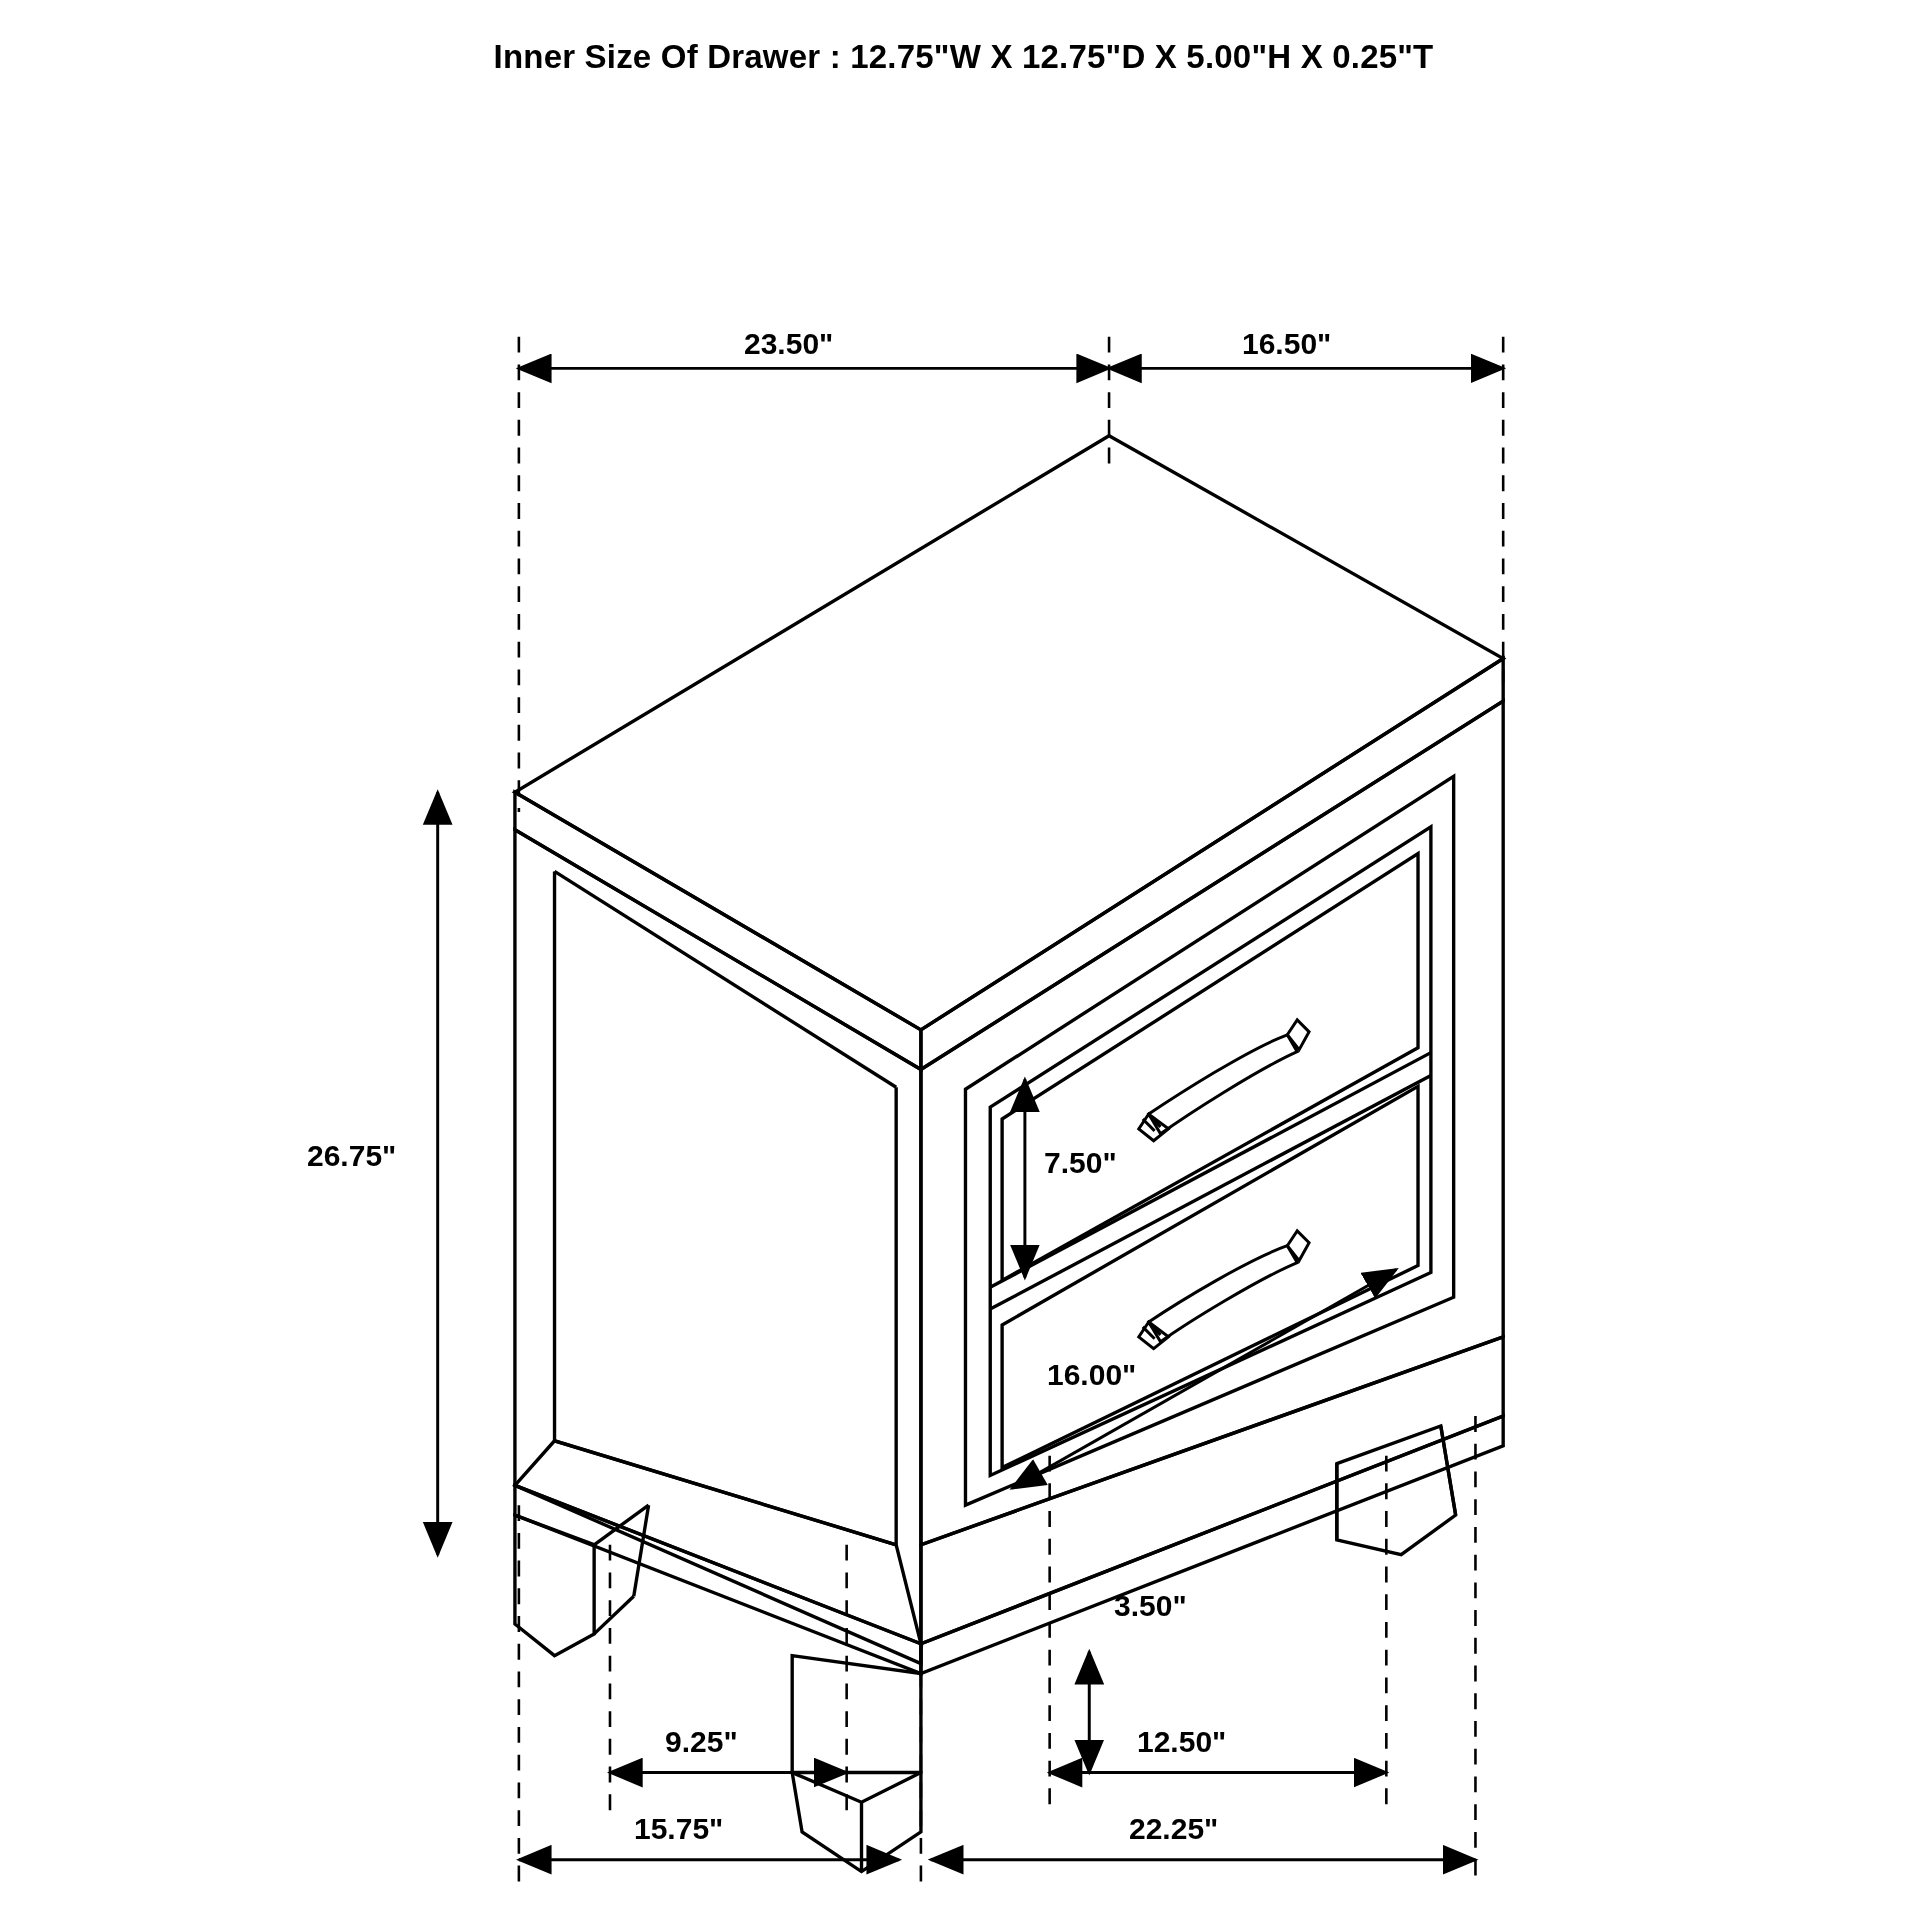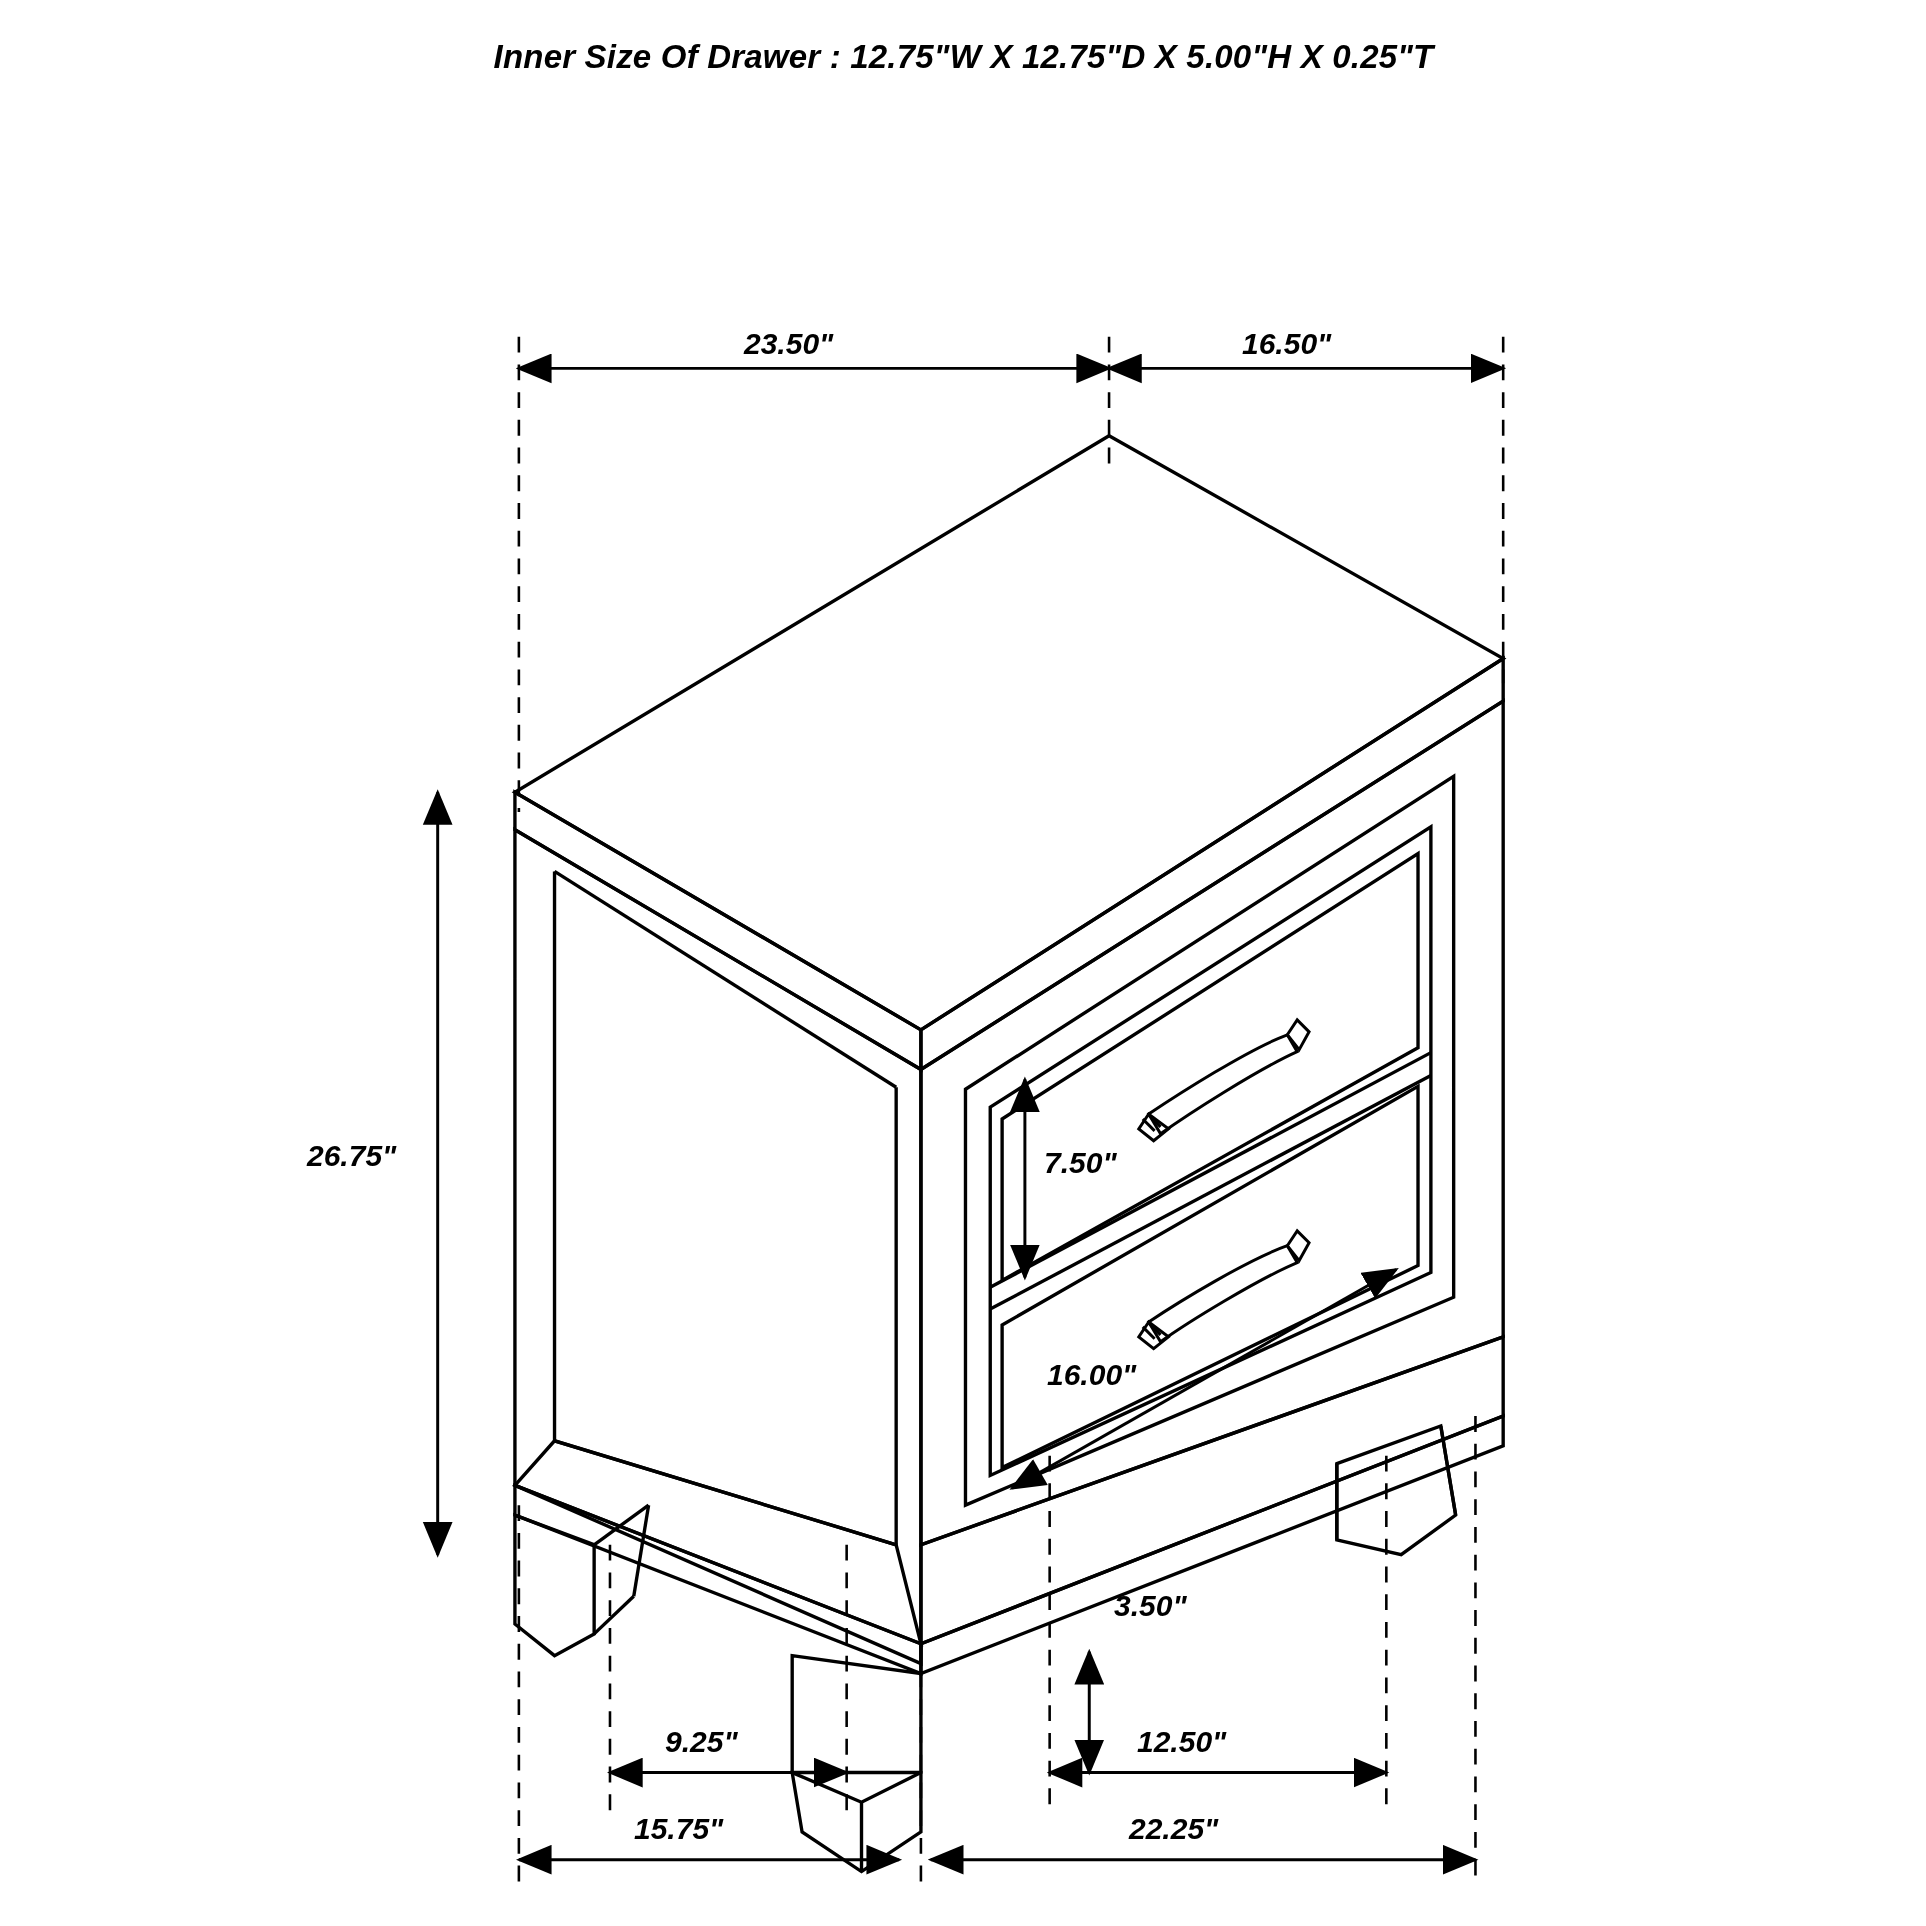--- a/index.html
+++ b/index.html
@@ -12,21 +12,20 @@
     height: 1927px;
     font-family: "Liberation Sans", sans-serif;
     color: #000000;
     overflow: hidden;
     position: relative;
   }
   #diagram-root {
     position: relative;
     width: 1804px;
     height: 1927px;
-    font-style: italic;
   }
   .title {
     position: absolute;
     top: 38px;
     left: 0;
     width: 1927px;
     text-align: center;
     font-size: 33px;
     font-weight: bold;
     letter-spacing: 0.2px;

